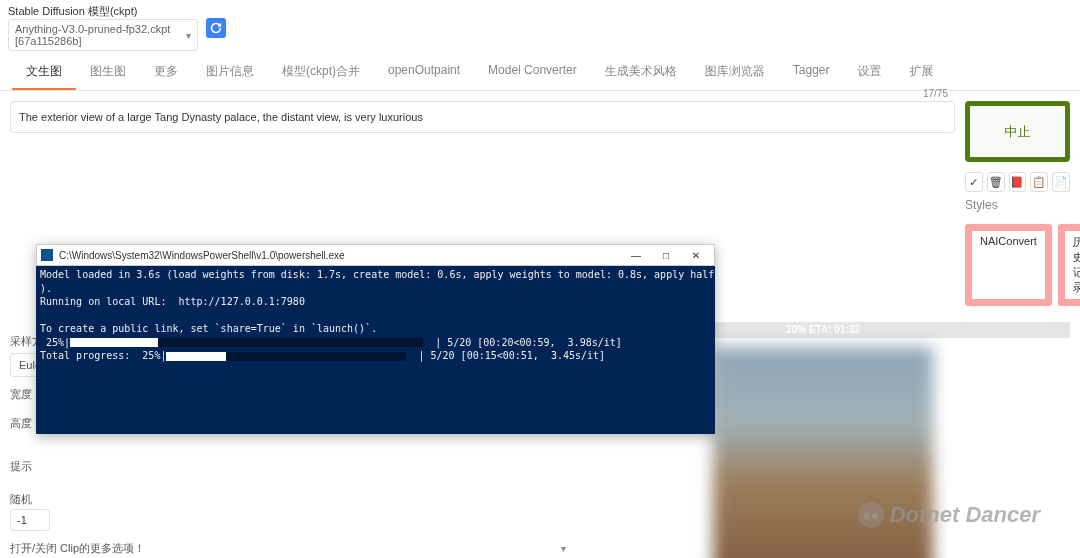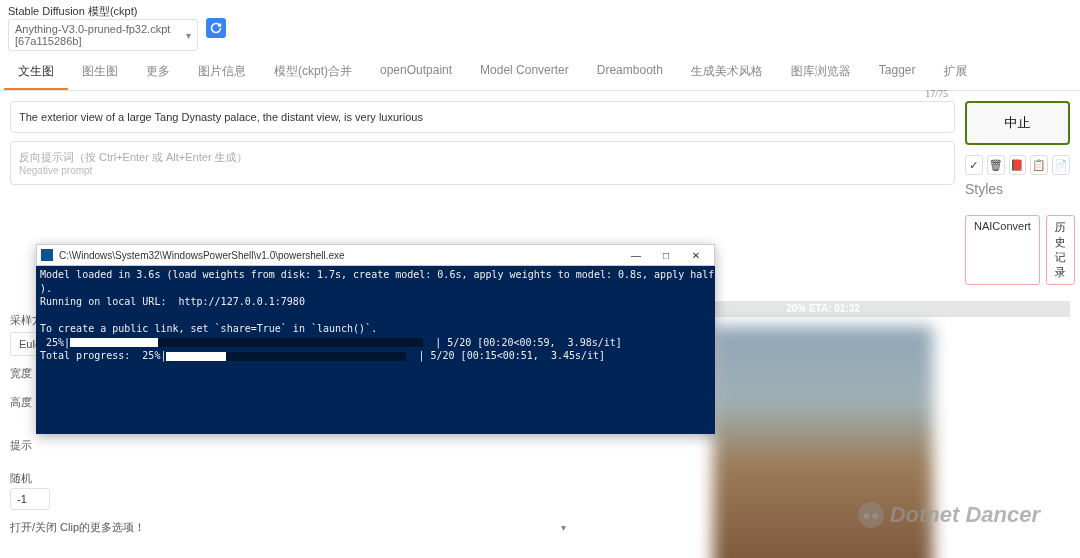--- a/index.html
+++ b/index.html
@@ -3,40 +3,40 @@
 <meta charset="utf-8">
 <style>
 * { box-sizing: border-box; margin: 0; padding: 0; font-family: -apple-system, "Segoe UI", Arial, sans-serif; }
 body { background: #fff; font-size: 12px; color: #333; width: 1080px; height: 558px; overflow: hidden; position: relative; }
 
 .top-bar { padding: 4px 8px; display: flex; align-items: center; gap: 8px; }
 .top-label { font-size: 11px; color: #333; }
 .model-select { padding: 3px 6px; font-size: 11px; color: #666; border: 1px solid #e0e0e0; border-radius: 3px; width: 190px; display: flex; justify-content: space-between; align-items: center; background: #fff; }
 .refresh-btn { width: 20px; height: 20px; background: #3b82f6; border-radius: 3px; display: flex; align-items: center; justify-content: center; color: #fff; }
 
-.tabs { display: flex; border-bottom: 1px solid #e5e5e5; padding: 0 4px; }
+.tabs { display: flex; border-bottom: 1px solid #e5e5e5; padding: 0 12px; }
 .tab { padding: 8px 14px; font-size: 12px; color: #888; cursor: pointer; }
 .tab.active { color: #333; border-bottom: 2px solid #ef7d2e; font-weight: 500; }
 
 .main-wrap { display: flex; padding: 10px; gap: 10px; }
 .left-col { flex: 1; min-width: 0; }
 .right-col { width: 105px; }
 
 .prompt-box { border: 1px solid #e0e0e0; border-radius: 4px; padding: 8px; margin-bottom: 8px; position: relative; }
 .prompt-box.negative { color: #aaa; }
-.token-count { position: absolute; right: 6px; top: -14px; font-size: 10px; color: #888; font-family: Liberation Serif, serif; }
+.token-count { position: absolute; right: 6px; top: -14px; font-size: 10px; color: #888; }
 .negative-label { font-size: 11px; color: #aaa; }
 .negative-sub { font-size: 10px; color: #bbb; }
 
-.stop-btn { width: 100%; height: 44px; background: #f8f8f8; border: 2px solid #4d7c0f; border-radius: 4px; font-size: 13px; color: #000000; margin-bottom: 10px; }
+.stop-btn { width: 100%; height: 61px; background: #f8f8f8; border: 5px solid #4d7c0f; border-radius: 4px; font-size: 13px; color: #4d7c0f; margin-bottom: 10px; }
 .icon-row { display: flex; gap: 4px; margin-bottom: 6px; }
 .icon-btn { width: 22px; height: 20px; border: 1px solid #ddd; border-radius: 3px; display: flex; align-items: center; justify-content: center; font-size: 11px; background: #fff; }
-.styles-label { font-size: 14px; color: #888; margin-bottom: 18px; }
+.styles-label { font-size: 12px; color: #888; margin-bottom: 12px; }
 .pill-row { display: flex; gap: 6px; }
-.pill { padding: 4px 8px; border: 1px solid #fca5a5; border-radius: 3px; font-size: 11px; background: #fff; }
+.pill { padding: 4px 8px; border: 7px solid #fca5a5; border-radius: 3px; font-size: 11px; background: #fff; }
 
 .controls-row { display: flex; gap: 20px; margin-top: 12px; }
 .control-group { flex: 1; }
 .control-label { font-size: 11px; color: #555; margin-bottom: 4px; }
 .select-box { border: 1px solid #e0e0e0; border-radius: 3px; padding: 5px 8px; display: flex; justify-content: space-between; align-items: center; font-size: 11px; color: #555; background: #fff; }
 .slider-wrap { display: flex; align-items: center; gap: 10px; }
 .slider-track { flex: 1; height: 4px; background: #ddd; border-radius: 2px; position: relative; }
 .slider-fill { position: absolute; left: 0; height: 100%; background: #3b82f6; border-radius: 2px; }
 .slider-thumb { position: absolute; width: 14px; height: 14px; background: #3b82f6; border-radius: 50%; top: -5px; transform: translateX(-50%); }
 .slider-val { width: 40px; text-align: center; border: 1px solid #ddd; border-radius: 8px; padding: 2px 4px; font-size: 11px; }
@@ -89,36 +89,32 @@
 </div>
 
 <div class="tabs" id="tabs">
     <div class="tab active">文生图</div>
     <div class="tab">图生图</div>
     <div class="tab">更多</div>
     <div class="tab">图片信息</div>
     <div class="tab">模型(ckpt)合并</div>
     <div class="tab">openOutpaint</div>
     <div class="tab">Model Converter</div>
-    <div class="tab">Dreambooth</div>
     <div class="tab">生成美术风格</div>
     <div class="tab">图库浏览器</div>
     <div class="tab">Tagger</div>
+    <div class="tab">设置</div>
     <div class="tab">扩展</div>
   </div>
 
 <div class="main-wrap">
   <div class="left-col">
     <div class="prompt-box">
       <span class="token-count">17/75</span>
       <span style="font-size:11px;color:#333;">The exterior view of a large Tang Dynasty palace, the distant view, is very luxurious</span>
-    </div>
-    <div class="prompt-box negative">
-      <div class="negative-label">反向提示词（按 Ctrl+Enter 或 Alt+Enter 生成）</div>
-      <div class="negative-sub">Negative prompt</div>
     </div>
   </div>
   <div class="right-col">
     <button class="stop-btn">中止</button>
     <div class="icon-row" id="iconrow">
         <div class="icon-btn">✓</div>
         <div class="icon-btn">🗑</div>
         <div class="icon-btn">📕</div>
         <div class="icon-btn">📋</div>
         <div class="icon-btn">📄</div>

